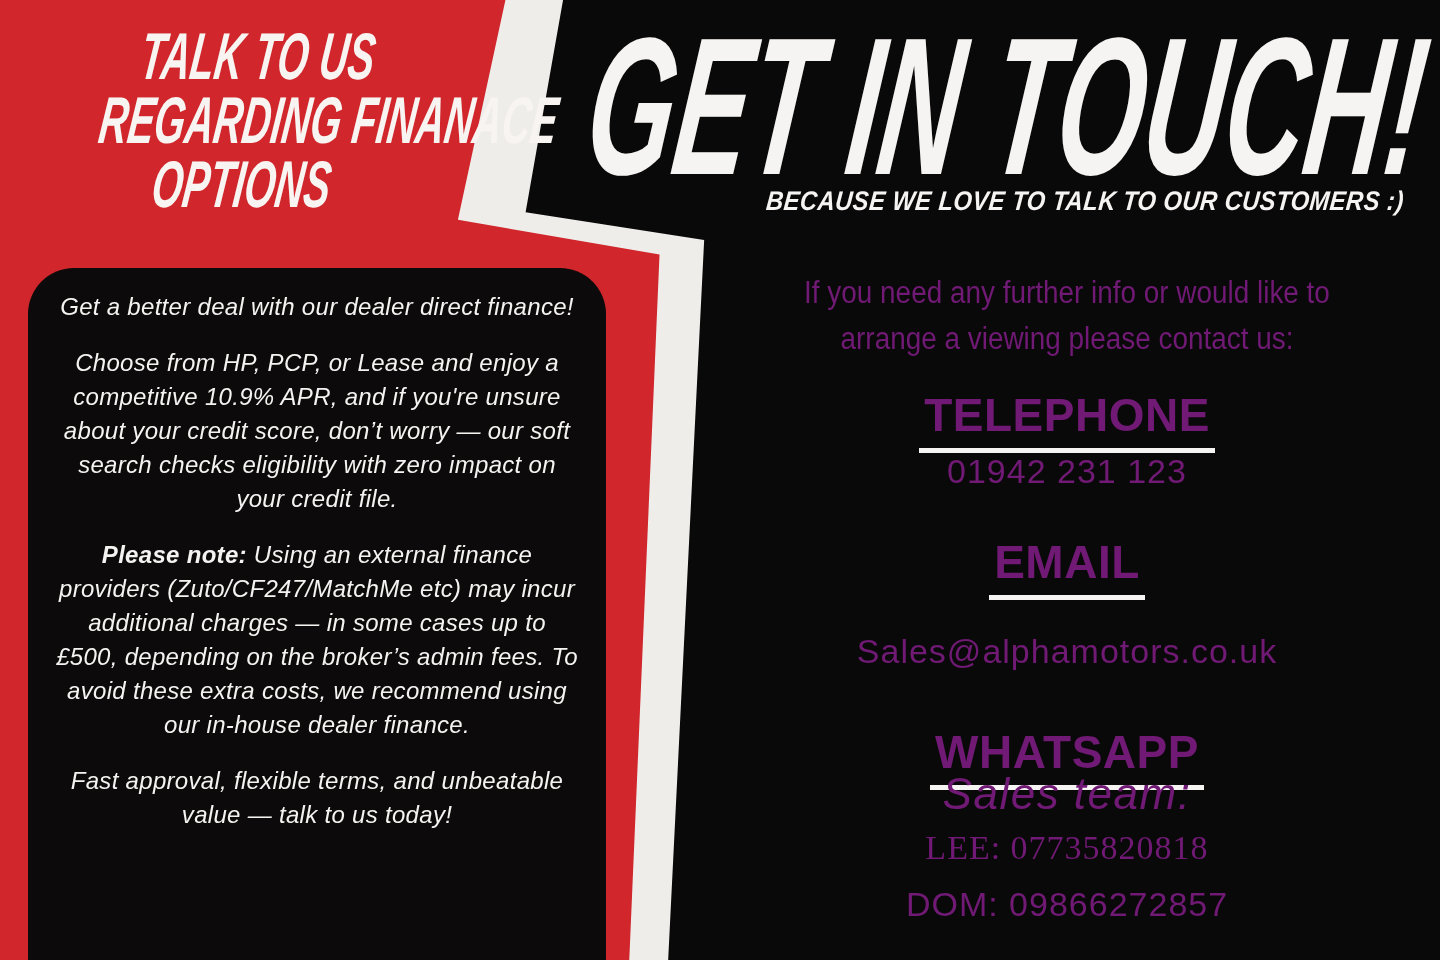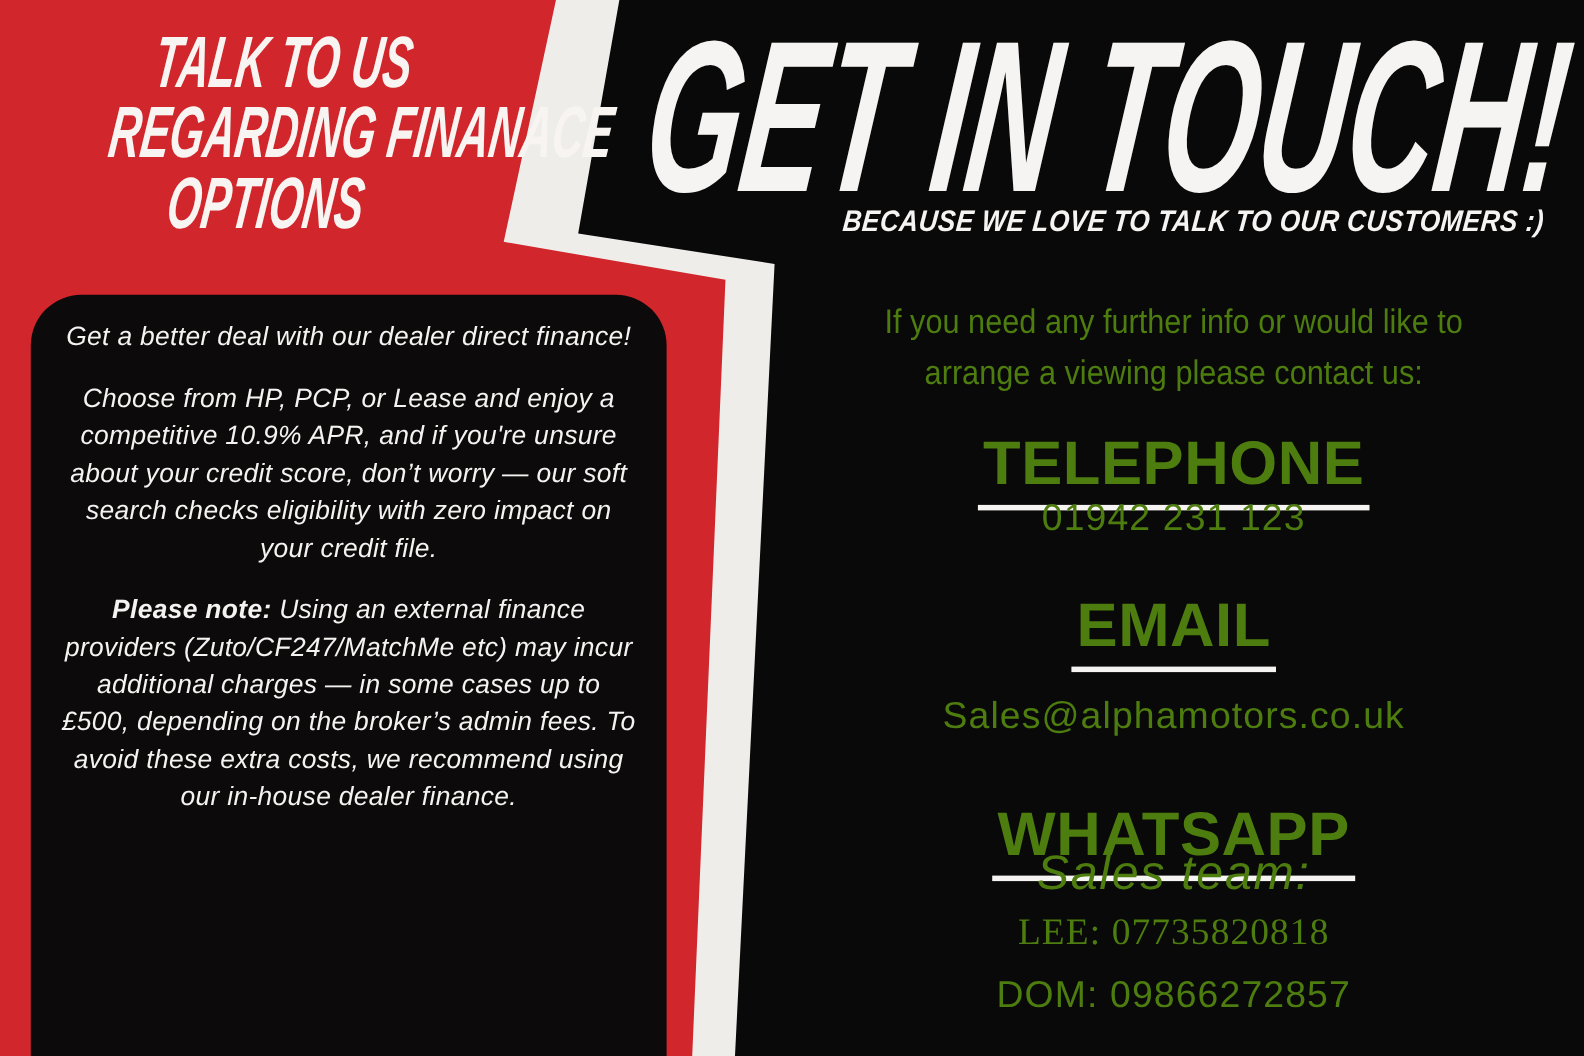--- a/index.html
+++ b/index.html
@@ -46,24 +46,24 @@
     transform:scaleX(.57) skewX(-12deg); transform-origin:50% 50%;
   }
   .git-sub {
     position:absolute; left:365px; top:186px; width:1440px;
     color:#f6f4f2; text-align:center; white-space:nowrap;
     font-weight:bold; font-style:italic;
     font-size:27px; letter-spacing:.5px;
     transform:scaleX(.88) skewX(-6deg); transform-origin:50% 50%;
   }
   
-  .contact-col { position:absolute; left:697px; top:0; width:740px; height:676px; color:#4d7c0f; }
+  .contact-col { position:absolute; left:697px; top:0; width:740px; height:676px; color:#701a75; }
   .contact-col > div { position:absolute; width:100%; text-align:center; }
   .intro { top:270px; font-size:31px; line-height:46px; transform:scaleX(.9); transform-origin:50% 50%; }
-  .c-label { font-weight:bold; font-size:56px; letter-spacing:.5px; }
+  .c-label { font-weight:bold; font-size:46px; letter-spacing:.5px; }
   .c-label span { display:inline-block; border-bottom:5px solid #f6f4f2; padding:0 5px 6px; }
   .c-value { font-size:34px; letter-spacing:1px; white-space:nowrap; }
   .tel-label   { top:388px; }
   .tel-value   { top:452px; }
   .email-label { top:535px; }
   .email-value { top:632px; }
   .wa-label    { top:725px; }
   .wa-sales    { top:769px; font-size:44px; font-style:italic; letter-spacing:1.5px; }
   .wa-lee      { top:829px;font-family:Liberation Serif, serif; }
   .wa-dom      { top:885px; }
@@ -79,20 +79,21 @@
   <div class="talk-headline">
     <div>TALK TO US</div>
     <div>REGARDING FINANACE</div>
     <div>OPTIONS</div>
   </div>
 
   <div class="info-box">
     <p>Get a better deal with our dealer direct finance!</p>
     <p>Choose from HP, PCP, or Lease and enjoy a competitive 10.9% APR, and if you're unsure about your credit score, don’t worry — our soft search checks eligibility with zero impact on your credit file.</p>
     <p><strong>Please note:</strong><span> Using an external finance providers (Zuto/CF247/MatchMe etc) may incur additional charges — in some cases up to £500, depending on the broker’s admin fees. To avoid these extra costs, we recommend using our in-house dealer finance.</span></p>
+    <p>Fast approval, flexible terms, and unbeatable value — talk to us today!</p>
   </div>
 
   <div class="git-headline">GET IN TOUCH!</div>
   <div class="git-sub">BECAUSE WE LOVE TO TALK TO OUR CUSTOMERS :)</div>
 
   <div class="contact-col">
     <div class="intro">
       <div>If you need any further info or would like to</div>
       <div>arrange a viewing please contact us:</div>
     </div>

